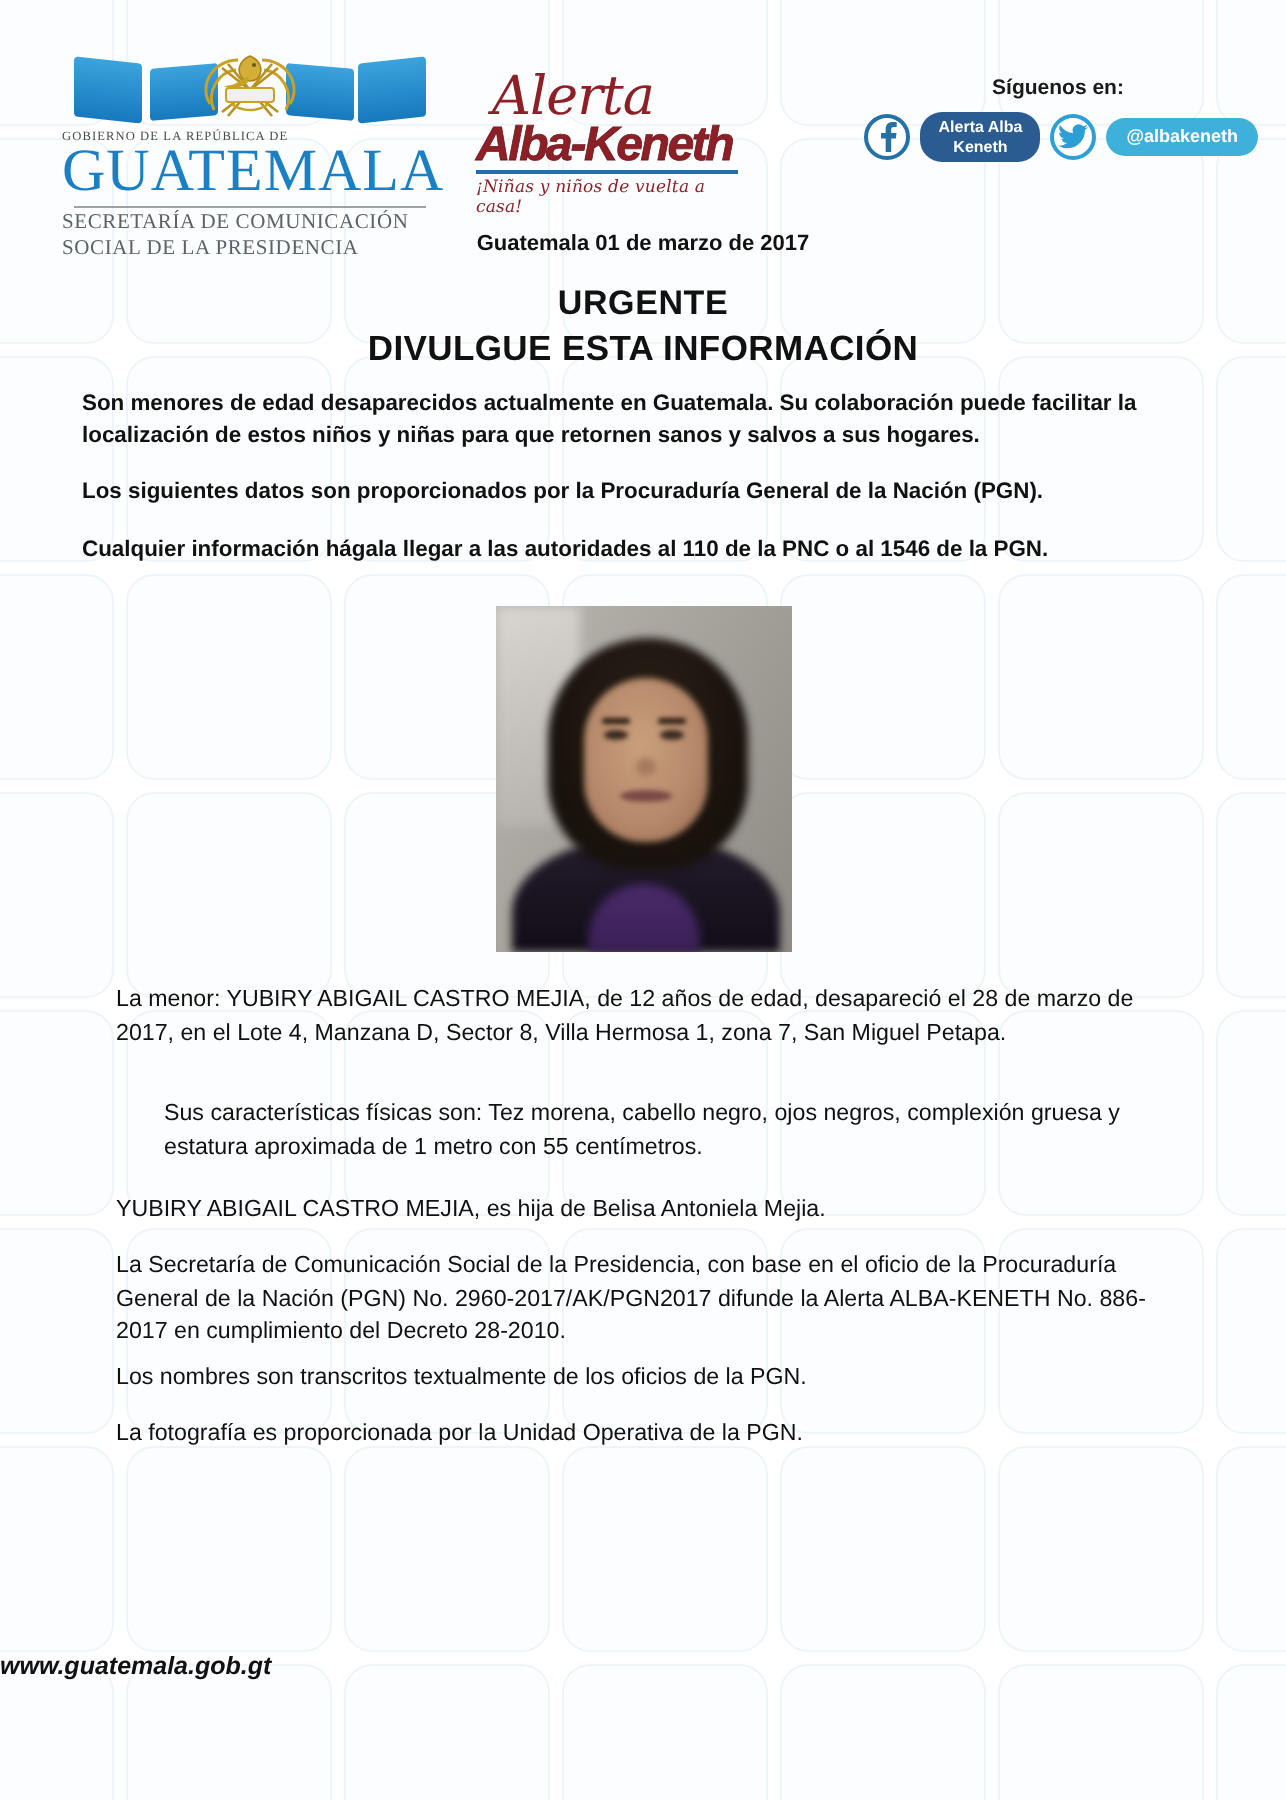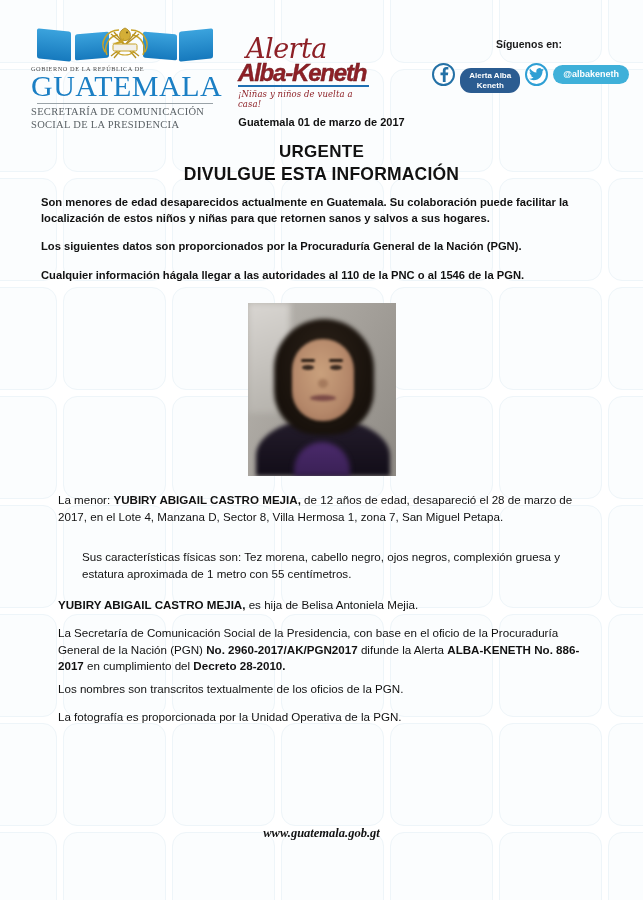--- a/index.html
+++ b/index.html
@@ -178,21 +178,21 @@
     border-radius: 11px;
     color: #ffffff;
     font-size: 8px;
     font-weight: bold;
     line-height: 9.5px;
     padding: 3px 9px;
     white-space: pre-line;
     text-align: center;
     flex: none;
   }
-  .pill.fb { background: #2b5c91; margin-top: 12px; }
+  .pill.fb { background: #2b5c91; }
   .pill.tw { background: #3fb0d9; font-size: 9px; padding: 5px 10px; }
 
   
   .date-line {
     position: absolute;
     left: 0; top: 116px;
     width: 643px;
     text-align: center;
     font-size: 11px;
     font-weight: bold;
@@ -267,39 +267,38 @@
 
   
   .body-p {
     position: absolute;
     left: 58px;
     width: 530px;
     font-size: 11.6px;
     line-height: 16.5px;
     color: #111;
   }
-  .body-p b { font-weight: bold; }
+  .body-p b { font-weight: normal; }
   .p-a { top: 492px; }
   .p-b { top: 549px; padding-left: 24px; }
   .p-c { top: 597px; }
   .p-d { top: 625px; }
   .p-e { top: 681px; }
   .p-f { top: 709px; }
 
   
   .footer-url {
     position: absolute;
     left: 0; top: 826px;
     width: 643px;
-    text-align: center;
+    text-align: left;
     font-size: 12.5px;
     font-weight: bold;
     font-style: italic;
     color: #111;
-    font-family: Liberation Serif, serif;
   }
 </style>
 </head>
 <body>
 
 <div id="wm">
     <div class="cell" style="left: -46px; top: -40px; width: 103px; height: 103px;"></div>
     <div class="cell" style="left: 63px; top: -40px; width: 103px; height: 103px;"></div>
     <div class="cell" style="left: 172px; top: -40px; width: 103px; height: 103px;"></div>
     <div class="cell" style="left: 281px; top: -40px; width: 103px; height: 103px;"></div>

